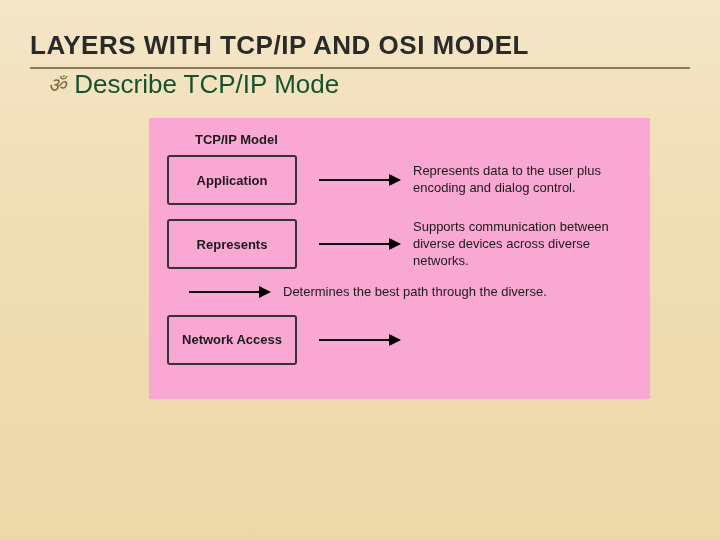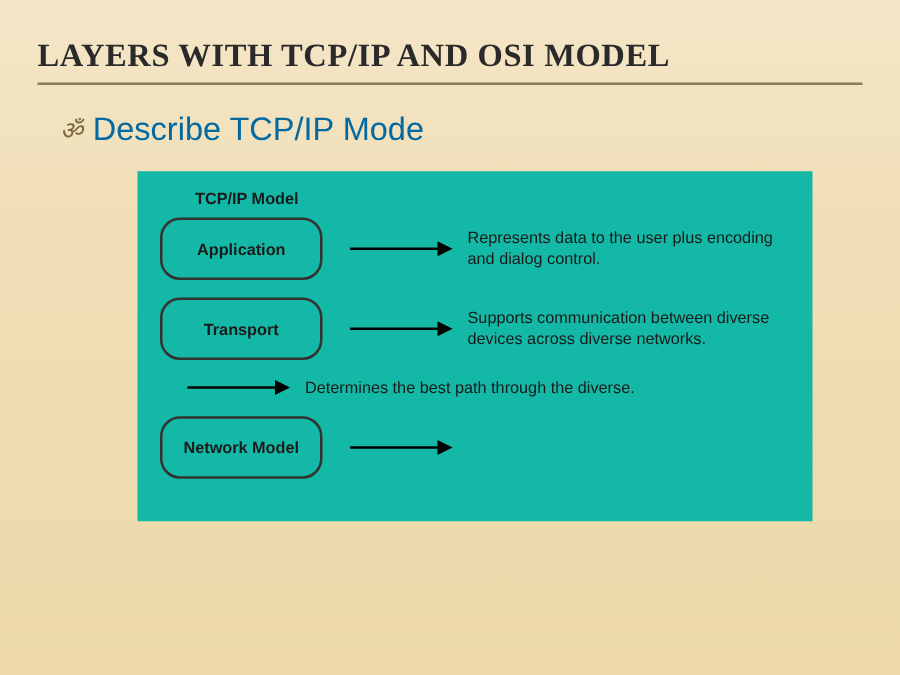--- a/index.html
+++ b/index.html
@@ -14,62 +14,60 @@
   .slide {
     padding: 30px 30px 20px 30px;
   }
   .title {
     font-size: 26px;
     font-weight: bold;
     color: #2a2a2a;
     letter-spacing: 0.5px;
     border-bottom: 2px solid #8a7a5a;
     padding-bottom: 6px;
-    margin-bottom: 20px;
-    font-family: Liberation Serif, serif;
   }
   .bullet-row {
     display: flex;
     align-items: center;
     margin-left: 18px;
     margin-bottom: 18px;
   }
   .bullet-icon {
     font-size: 20px;
     color: #7a6a3a;
     margin-right: 8px;
     font-style: italic;
   }
   .bullet-text {
     font-size: 26px;
-    color: #0369a1;
+    color: #14532d;
   }
   .diagram {
-    background: #14b8a6;
-    margin: 0 40px 0 80px;
+    background: #f9a8d4;
+    margin: 0 40px 0 119px;
     padding: 14px 18px 20px 18px;
     position: relative;
   }
   .model-title {
     font-size: 13px;
     font-weight: bold;
     color: #1a1a1a;
     margin-left: 28px;
     margin-bottom: 8px;
   }
   .row {
     display: flex;
     align-items: center;
     margin-bottom: 14px;
   }
   .layer-box {
     width: 130px;
     height: 50px;
     border: 2px solid #333;
-    border-radius: 16px;
+    border-radius: 3px;
     display: flex;
     align-items: center;
     justify-content: center;
     font-weight: bold;
     font-size: 13px;
     color: #1a1a1a;
     text-align: center;
     padding: 4px;
     flex-shrink: 0;
   }
@@ -114,28 +112,28 @@
   <div class="diagram">
     <div class="model-title">TCP/IP Model</div>
 
     <div class="row">
       <div class="layer-box">Application</div>
       <div class="arrow"></div>
       <div class="desc">Represents data to the user plus encoding and dialog control.</div>
     </div>
 
     <div class="row">
-      <div class="layer-box">Transport</div>
+      <div class="layer-box">Represents</div>
       <div class="arrow"></div>
       <div class="desc">Supports communication between diverse devices across diverse networks.</div>
     </div>
 
     <div class="row">
       <div class="arrow"></div>
       <div class="desc">Determines the best path through the diverse.</div>
     </div>
 
     <div class="row">
-      <div class="layer-box">Network Model</div>
+      <div class="layer-box">Network Access</div>
       <div class="arrow"></div>
     </div>
   </div>
 </div>
 
 </body></html>

